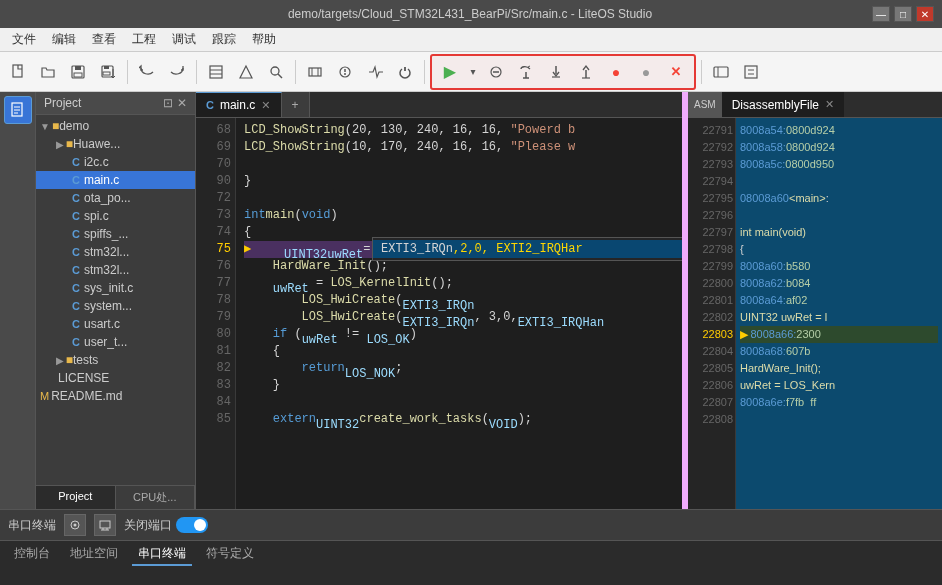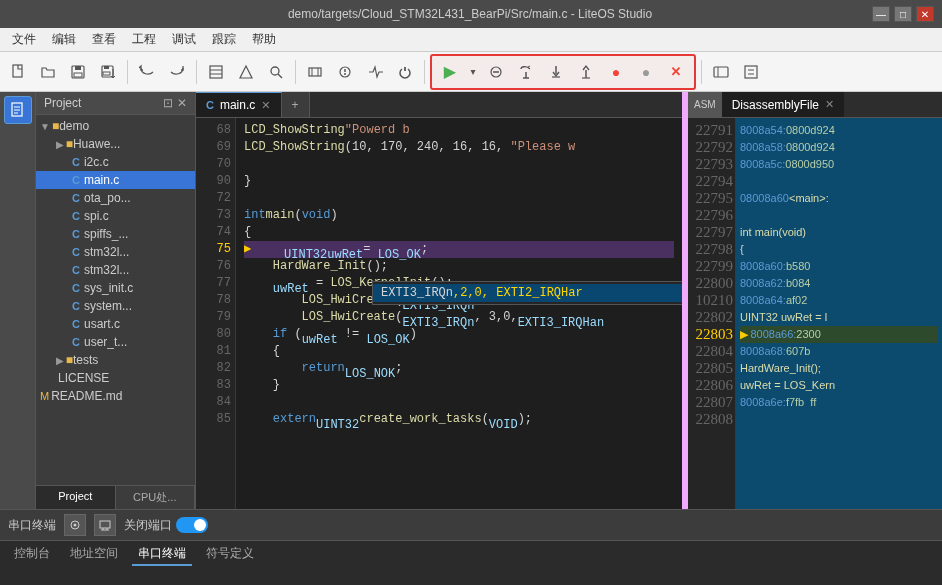--- a/index.html
+++ b/index.html
@@ -221,21 +221,20 @@
       top: 147px;
       left: 120px;
       background: #252526;
       border: 1px solid #555;
       color: #d4d4d4;
       font-size: 12px;
       font-family: 'Courier New', monospace;
       padding: 2px 0;
       z-index: 10;
       min-width: 320px;
-      margin-top: 44px;
     }
     .autocomplete-item {
       padding: 2px 8px;
       cursor: pointer;
       white-space: nowrap;
     }
     .autocomplete-item:hover, .autocomplete-item.selected { background: #094771; }
     .autocomplete-param { color: #ffd700; }
 
     
@@ -274,22 +273,22 @@
     .asm-tab .tab-close { margin-left: 6px; color: #888; font-size: 11px; }
     .asm-content {
       flex: 1;
       overflow: hidden;
       display: flex;
     }
     .asm-line-numbers {
       width: 48px;
       background: #252525;
       color: #666;
-      font-size: 15px;
-      font-family: Liberation Serif, serif;
+      font-size: 11px;
+      font-family: Liberation Sans, sans-serif;
       padding: 4px 2px;
       text-align: right;
       border-right: 1px solid #3a3a3a;
       line-height: 17px;
     }
     .asm-line-numbers div { height: 17px; }
     .asm-code {
       flex: 1;
       color: #d4d4d4;
       font-size: 11px;
@@ -707,21 +706,21 @@
         <div>79</div>
         <div>80</div>
         <div>81</div>
         <div>82</div>
         <div>83</div>
         <div>84</div>
         <div>85</div>
       </div>
       <div class="code-content">
         <div class="code-line">
-          <span class="fn">LCD_ShowString</span><span class="str">"Powerd b</span>
+          <span class="fn">LCD_ShowString</span><span class="punct">(20, 130, 240, 16, 16, </span><span class="str">"Powerd b</span>
         </div>
         <div class="code-line">
           <span class="fn">LCD_ShowString</span><span class="punct">(10, 170, 240, 16, 16, </span><span class="str">"Please w</span>
         </div>
         <div class="code-line"></div>
         <div class="code-line"><span class="punct">}</span></div>
         <div class="code-line"></div>
         <div class="code-line">
           <span class="kw">int</span> <span class="fn">main</span><span class="punct">(</span><span class="kw">void</span><span class="punct">)</span>
         </div>
@@ -777,21 +776,21 @@
         <div>22791</div>
         <div>22792</div>
         <div>22793</div>
         <div>22794</div>
         <div>22795</div>
         <div>22796</div>
         <div>22797</div>
         <div>22798</div>
         <div>22799</div>
         <div>22800</div>
-        <div>10210</div>
+        <div>22801</div>
         <div>22802</div>
         <div style="color:#ffcc00;">22803</div>
         <div>22804</div>
         <div>22805</div>
         <div>22806</div>
         <div>22807</div>
         <div>22808</div>
       </div>
       <div class="asm-code">
         <div class="asm-line"><span class="asm-addr">8008a54:</span>  <span class="asm-bytes">0800d924</span></div>

